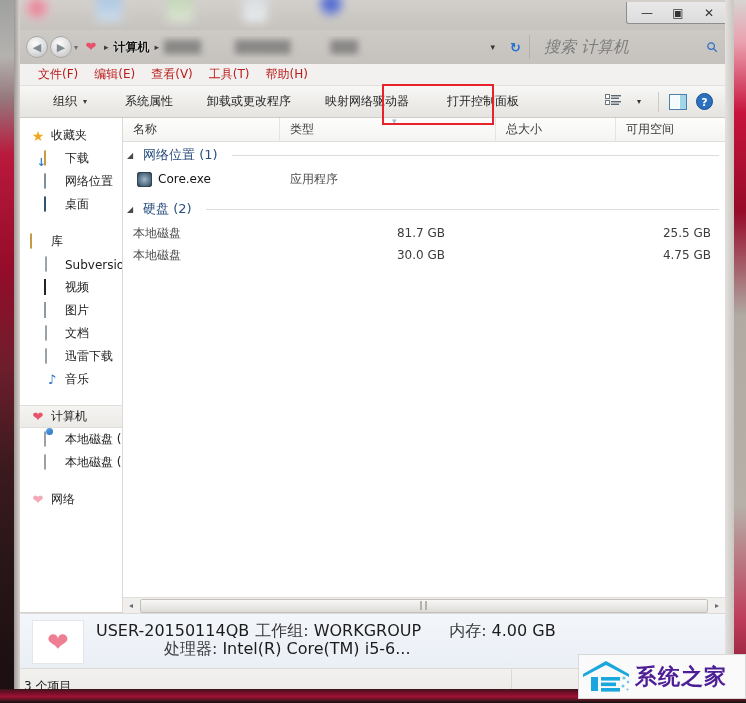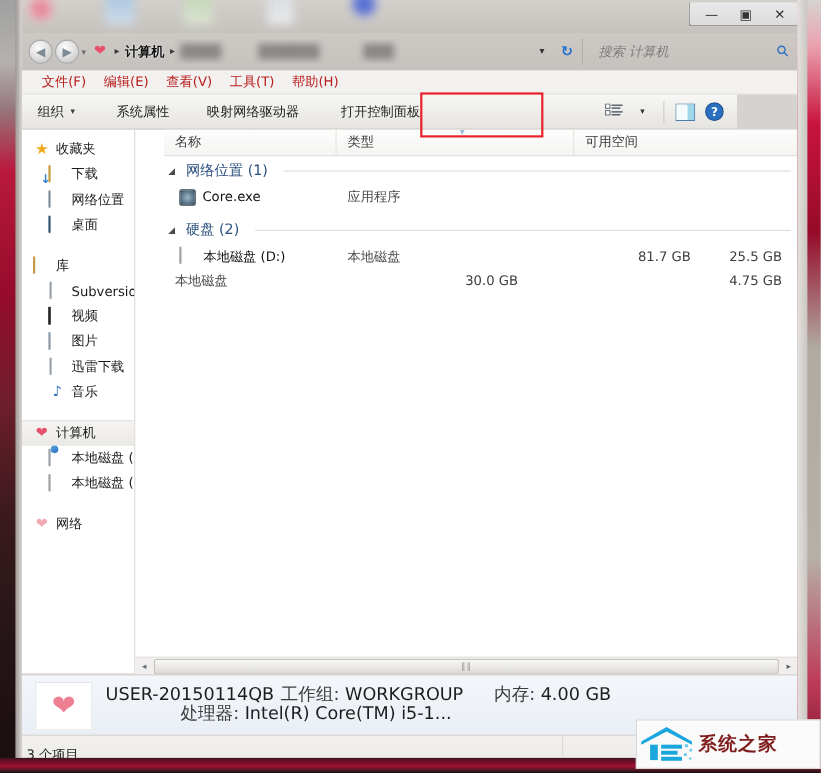--- a/index.html
+++ b/index.html
@@ -103,37 +103,37 @@
 
   #addr-right { display:flex; align-items:center; height:24px; }
   .addr-dd { font-size:9px; color:#333; padding:0 7px; }
   .refresh { color:#1f6fd0; font-size:13px; padding:0 8px; font-weight:bold;}
   #searchbox {
     width:196px; height:24px;
     border-left:1px solid #b4b1ad;
     display:flex; align-items:center; justify-content:space-between;
     padding:0 8px 0 14px;
   }
-  #searchbox .ph { color:#7d7d7d; font-style:italic; font-size:12px; }
+  #searchbox .ph { color:#7d7d7d; font-style:italic; font-size:16px; }
   .searchicon { color:#2e6fc4; font-size:14px; transform:rotate(-45deg); }
 
   
   #menubar {
     position:absolute; left:20px; top:64px; width:705px; height:22px;
     background:#f2f1ef; border-bottom:1px solid #e2e0dd;
     display:flex; align-items:center; padding-left:10px;
   }
   .menuitem { font-size:12px; color:#b91c1c; padding:2px 8px; }
 
   
   #toolbar {
-    position:absolute; left:20px; top:86px; width:650px; height:32px;
+    position:absolute; left:20px; top:86px; width:705px; height:32px;
     background: linear-gradient(180deg,#f7f7f5 0%, #eeedea 50%, #e6e4e1 100%);
     border-bottom:1px solid #cfccc8;
-    display:flex; align-items:center;
+    display:flex; align-items:center;padding-left:19px;
   }
   .tbtn {
     font-size:12px; color:#1f1f1f; height:26px;
     display:flex; align-items:center; padding:0 12px; white-space:nowrap;
   }
   .tbtn .caret { font-size:8px; margin-left:6px; color:#3a3a3a; }
   #tb-spacer { flex:1; }
   .tb-icon { width:26px; height:24px; display:flex; align-items:center; justify-content:center; }
   #tb-sep { width:1px; height:20px; background:#cdcac6; margin:0 6px; }
 
@@ -217,21 +217,21 @@
   .ic-drive-win {
     width:15px;height:10px;margin-top:3px;
     background:linear-gradient(180deg,#eef1f3,#c9cfd4);
     border:1px solid #9aa0a6; border-radius:2px; position:relative;
   }
   .ic-drive-win:after{ content:""; position:absolute; left:1px; top:-4px;
     width:7px;height:7px;border-radius:50%;
     background:linear-gradient(135deg,#5fa8e8,#2a6fc0); }
 
   
-  #listpane { flex:1; height:100%; background:#fff; position:relative; overflow:hidden;margin-left:26px; }
+  #listpane { flex:1; height:100%; background:#fff; position:relative; overflow:hidden; }
   #colhead {
     height:24px; display:flex; align-items:center;
     background: linear-gradient(180deg,#fdfdfd,#f4f4f2);
     border-bottom:1px solid #e0dedb;
     font-size:12px; color:#3a3a3a;
   }
   .col { height:24px; display:flex; align-items:center; padding-left:10px;
          border-right:1px solid #e6e4e1; white-space:nowrap; }
   .col.name { width:157px; }
   .col.type { width:216px; position:relative; }
@@ -304,21 +304,21 @@
   #sb-sep1 { position:absolute; left:495px; top:0; width:1px; height:21px; background:#dbd9d6; }
   #sb-sep2 { position:absolute; left:570px; top:0; width:1px; height:21px; background:#dbd9d6; }
 
   
   #watermark {
     position:absolute; left:578px; top:654px; width:168px; height:45px;
     background:#fafafa; border:1px solid #d8d8d8;
     display:flex; align-items:center; z-index:60; overflow:hidden;
   }
   #wm-logo { width:56px; height:40px; position:relative; flex:0 0 56px; }
-  #wm-text { font-size:17px; font-weight:bold; color:#7f1d1d; letter-spacing:1px;
+  #wm-text { font-size:22px; font-weight:bold; color:#4c1d95; letter-spacing:1px;
              font-family:"DejaVu Sans","Liberation Sans",sans-serif; }
 </style>
 </head>
 <body>
 
 <div id="window">
 
   <div id="titlebar">
 
     <div class="blur-icon" style="left:24px;top:-4px;width:26px;height:24px;background:radial-gradient(circle,#e8667f 0%,#f0a8b6 60%,rgba(214,210,207,0) 72%);"></div>
@@ -366,20 +366,21 @@
     <div class="menuitem">工具(T)</div>
     <div class="menuitem">帮助(H)</div>
   </div>
 
   <div id="toolbar">
     <div class="tbtn" style="padding-left:14px;">
       <span>组织</span>
       <span class="caret">▾</span>
     </div>
     <div class="tbtn" style="margin-left:14px;">系统属性</div>
+    <div class="tbtn" style="margin-left:10px;">卸载或更改程序</div>
     <div class="tbtn" style="margin-left:10px;">映射网络驱动器</div>
     <div class="tbtn" style="margin-left:14px;">打开控制面板</div>
     <div id="tb-spacer"></div>
 
     <div class="tb-icon">
       <svg width="17" height="15" viewBox="0 0 17 15">
         <rect x="0.5" y="0.5" width="4" height="4" fill="#fff" stroke="#6a7580"></rect>
         <rect x="0.5" y="6.5" width="4" height="4" fill="#fff" stroke="#6a7580"></rect>
         <rect x="6" y="1" width="10" height="1.4" fill="#5b6670"></rect>
         <rect x="6" y="3.6" width="8" height="1.4" fill="#5b6670"></rect>
@@ -440,20 +441,24 @@
       <div class="navrow child">
         <span class="nicon"><span class="ic-video"></span></span>
         <span>视频</span>
       </div>
       <div class="navrow child">
         <span class="nicon"><span class="ic-pic"></span></span>
         <span>图片</span>
       </div>
       <div class="navrow child">
         <span class="nicon"><span class="ic-doc"></span></span>
+        <span>文档</span>
+      </div>
+      <div class="navrow child">
+        <span class="nicon"><span class="ic-doc"></span></span>
         <span>迅雷下载</span>
       </div>
       <div class="navrow child">
         <span class="nicon ic-music">♪</span>
         <span>音乐</span>
       </div>
 
       <div class="navgap"></div>
 
       <div class="navrow header selected">
@@ -478,20 +483,21 @@
     </div>
 
     <div id="listpane">
 
       <div id="colhead">
         <div class="col name">名称</div>
         <div class="col type">
           <span>类型</span>
           <span class="sortmark">▾</span>
         </div>
+        <div class="col size">总大小</div>
         <div class="col free">可用空间</div>
       </div>
 
       <div class="grouphdr">
         <span class="gtri">◢</span>
         <span>网络位置 (1)</span>
         <span class="gline"></span>
       </div>
       <div class="filerow">
         <div class="fr-name">
@@ -502,24 +508,20 @@
         <div class="fr-size"></div>
         <div class="fr-free"></div>
       </div>
 
       <div class="grouphdr" style="margin-top:6px;">
         <span class="gtri">◢</span>
         <span>硬盘 (2)</span>
         <span class="gline"></span>
       </div>
       <div class="filerow">
-        <div class="fr-name">
-          <span class="nicon"><span class="ic-drive"></span></span>
-          <span>本地磁盘 (D:)</span>
-        </div>
         <div class="fr-type">本地磁盘</div>
         <div class="fr-size">81.7 GB</div>
         <div class="fr-free">25.5 GB</div>
       </div>
       <div class="filerow">
         <div class="fr-type">本地磁盘</div>
         <div class="fr-size">30.0 GB</div>
         <div class="fr-free">4.75 GB</div>
       </div>
     </div>
@@ -543,21 +545,21 @@
         <span style="width:5px;display:inline-block;"></span>
         <span class="det-val">WORKGROUP</span>
         <span class="det-gap"></span>
         <span class="det-key">内存:</span>
         <span style="width:5px;display:inline-block;"></span>
         <span class="det-val">4.00 GB</span>
       </div>
       <div class="det-l2">
         <span class="det-key">处理器:</span>
         <span style="width:5px;display:inline-block;"></span>
-        <span class="det-val">Intel(R) Core(TM) i5-1...</span>
+        <span class="det-val">Intel(R) Core(TM) i5-6...</span>
       </div>
     </div>
   </div>
 
   <div id="statusbar">
     <span>3 个项目</span>
     <div id="sb-sep1"></div>
     <div id="sb-sep2"></div>
   </div>
 

